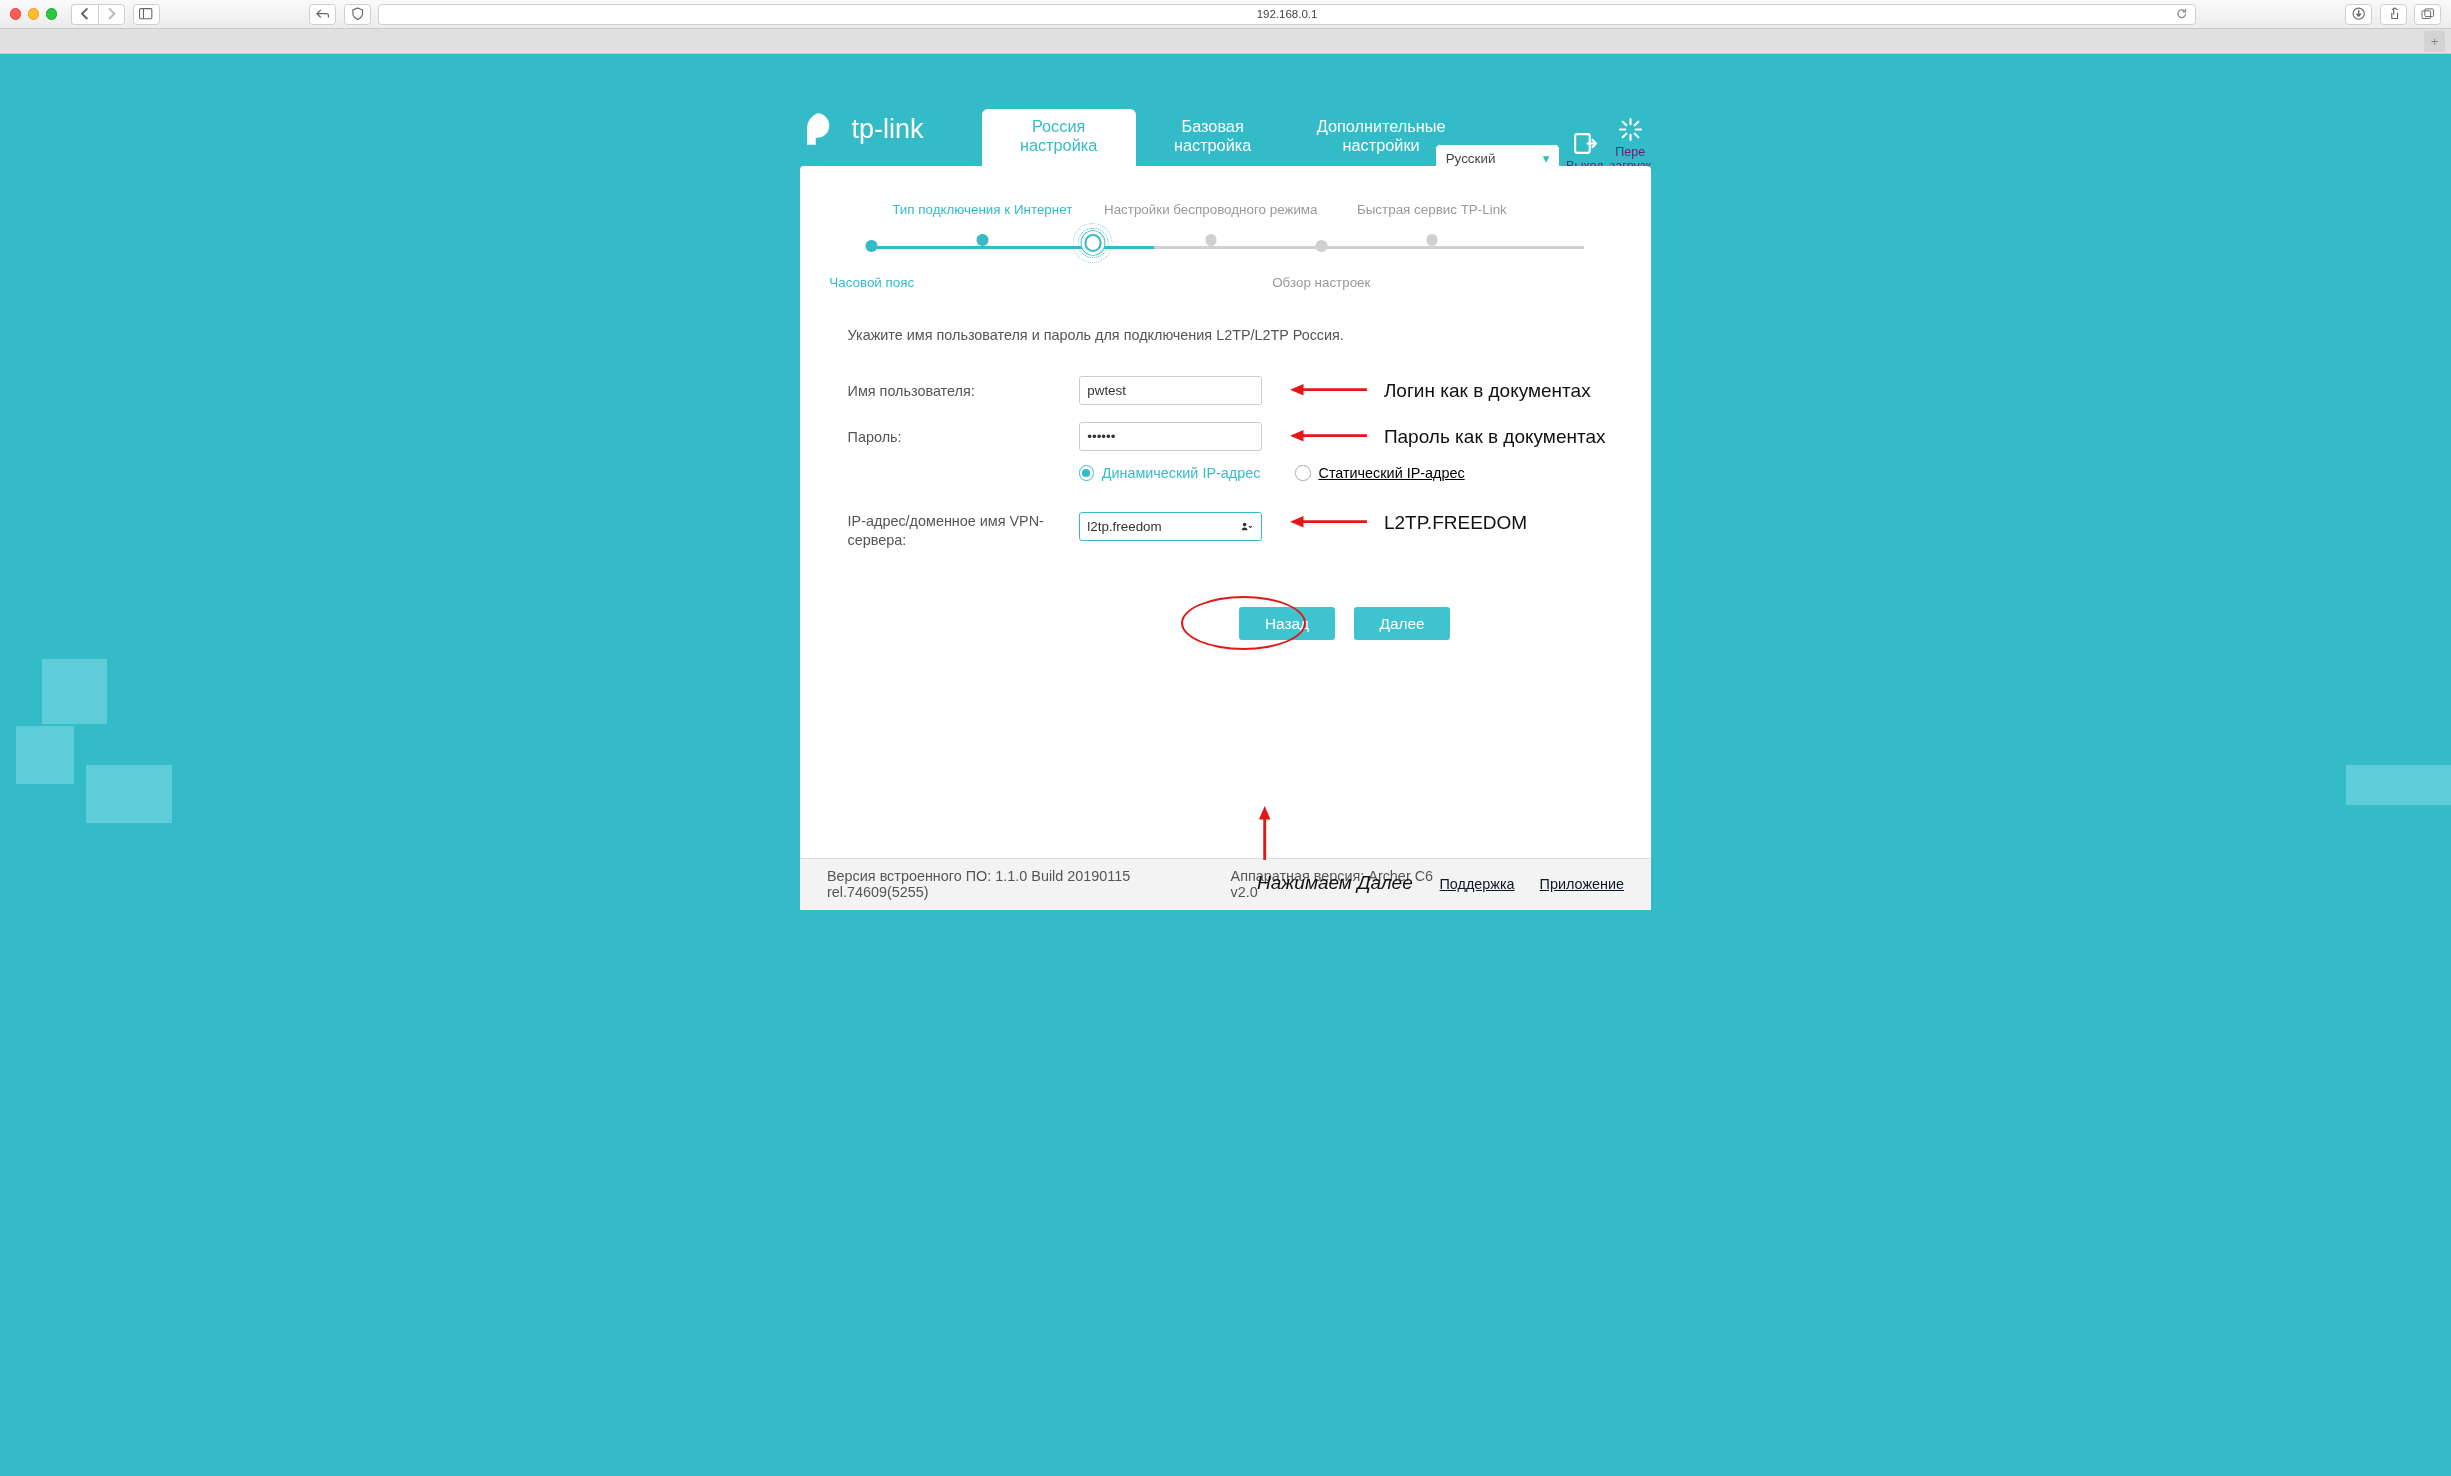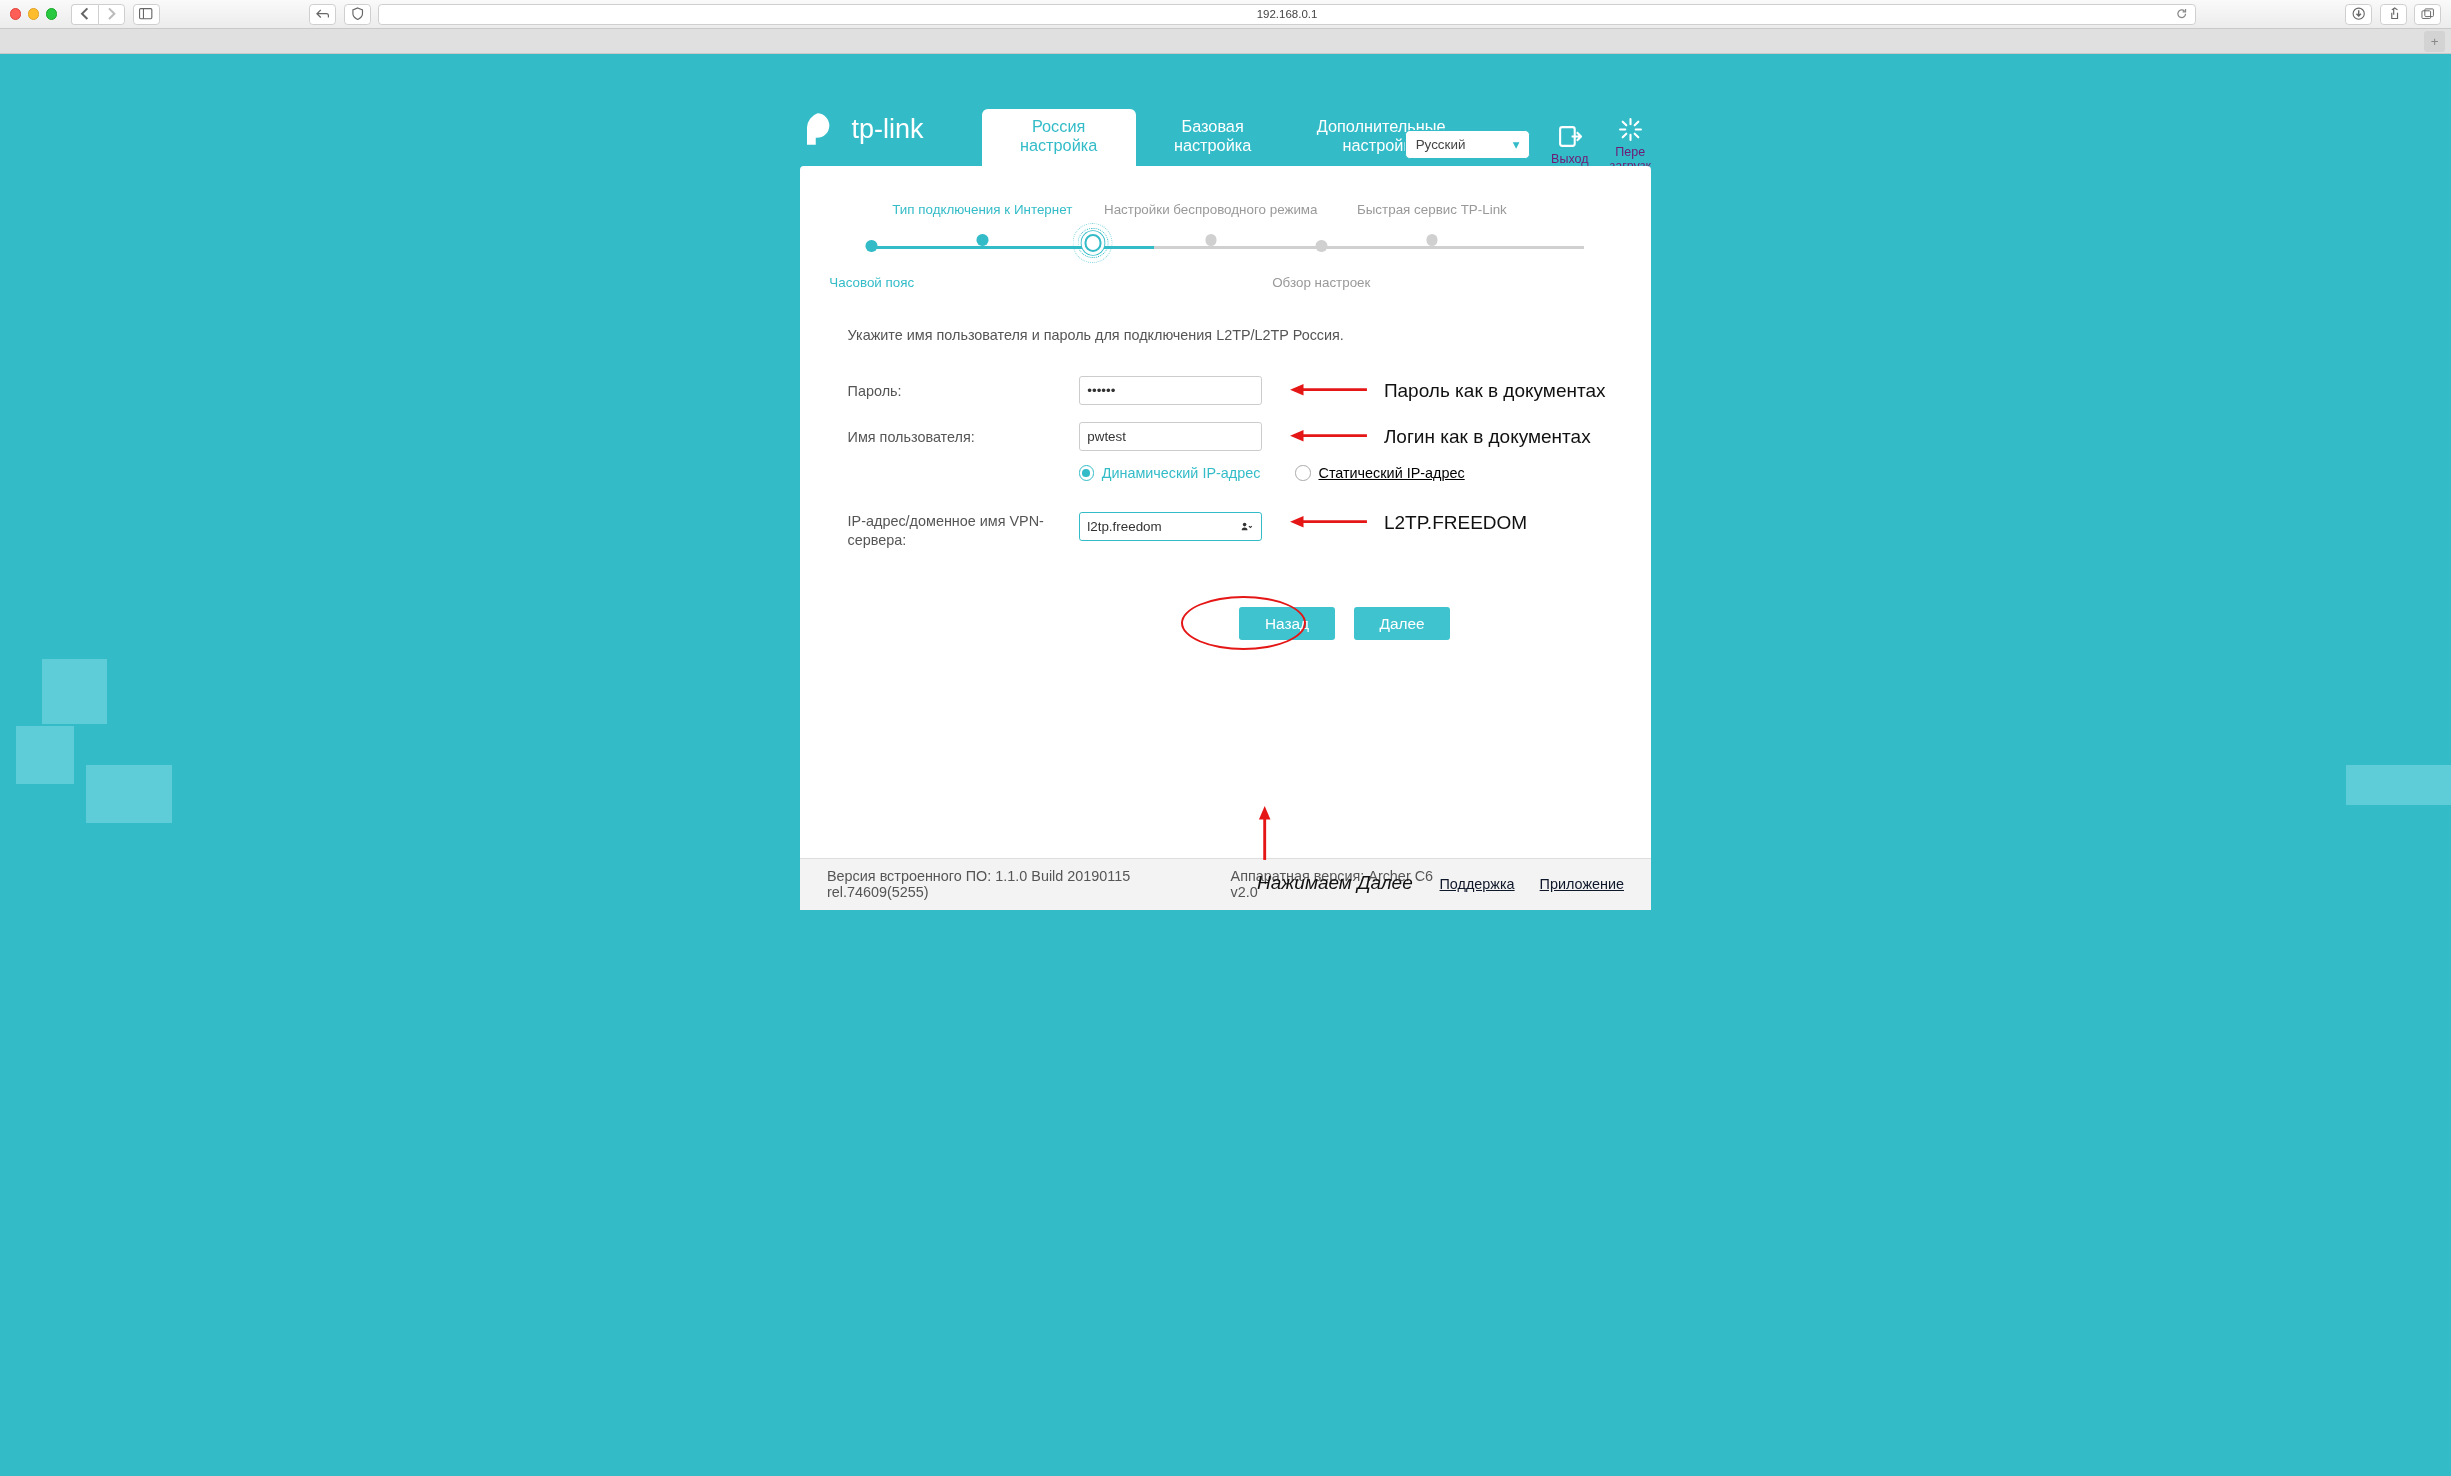--- a/index.html
+++ b/index.html
@@ -85,21 +85,21 @@
     width:154px; text-align:center;
     color:#fff; font-size:16.3px; line-height:1.2;
     padding:7.7px 5.8px 9.6px 5.8px;
     cursor:pointer;
   }
   .tab.active {
     background:#fff; color:#33bcc8; border-top-left-radius:5.8px; border-top-right-radius:5.8px;
   }
   .hdr-right {
     position:absolute; right:0; top:37px;
-    display:flex; align-items:center; gap:21px;
+    display:flex; align-items:flex-end; gap:6px;
   }
   .lang-select {
     width:125px; height:29px; background:#fff; border-radius:4.8px;
     display:flex; align-items:center; justify-content:space-between;
     padding:0 9.6px; color:#444; font-size:13.4px;
     border:1px solid #33bcc8; cursor:pointer;
   }
   .lang-select .chev { color:#33bcc8; }
   .hdr-ico-btn {
     display:flex; flex-direction:column; align-items:center; gap:3.8px;
@@ -400,44 +400,44 @@
           <div class="label">Быстрая сервис TP-Link</div>
             <div class="dot"></div>
         </div>
       </div>
 
       <p class="instr">Укажите имя пользователя и пароль для подключения L2TP/L2TP Россия.</p>
 
       <div class="form">
 
         <div class="row">
+          <div class="lbl">Имя пользователя:</div>
+          <input type="text" value="pwtest" style="">
+          <div class="annot">
+            <span class="arr">
+              <svg viewBox="0 0 80 18">
+                  <line x1="80" y1="9" x2="8" y2="9" stroke="#e51616" stroke-width="3"></line>
+                  <polygon points="0,9 14,3 14,15" fill="#e51616"></polygon>
+                </svg>
+            </span>
+            <span class="txt">Логин как в документах</span>
+          </div>
+        </div>
+
+        <div class="row">
           <div class="lbl">Пароль:</div>
           <input type="password" value="••••••" style="">
           <div class="annot">
             <span class="arr">
               <svg viewBox="0 0 80 18">
                   <line x1="80" y1="9" x2="8" y2="9" stroke="#e51616" stroke-width="3"></line>
                   <polygon points="0,9 14,3 14,15" fill="#e51616"></polygon>
                 </svg>
             </span>
             <span class="txt">Пароль как в документах</span>
-          </div>
-        </div>
-
-        <div class="row">
-          <div class="lbl">Имя пользователя:</div>
-          <input type="text" value="pwtest" style="">
-          <div class="annot">
-            <span class="arr">
-              <svg viewBox="0 0 80 18">
-                  <line x1="80" y1="9" x2="8" y2="9" stroke="#e51616" stroke-width="3"></line>
-                  <polygon points="0,9 14,3 14,15" fill="#e51616"></polygon>
-                </svg>
-            </span>
-            <span class="txt">Логин как в документах</span>
           </div>
         </div>
 
         <div class="radio-row">
           <div class="radio sel">
             <span class="r"></span>
             <span>Динамический IP-адрес</span>
           </div>
           <div class="radio">
             <span class="r"></span>

